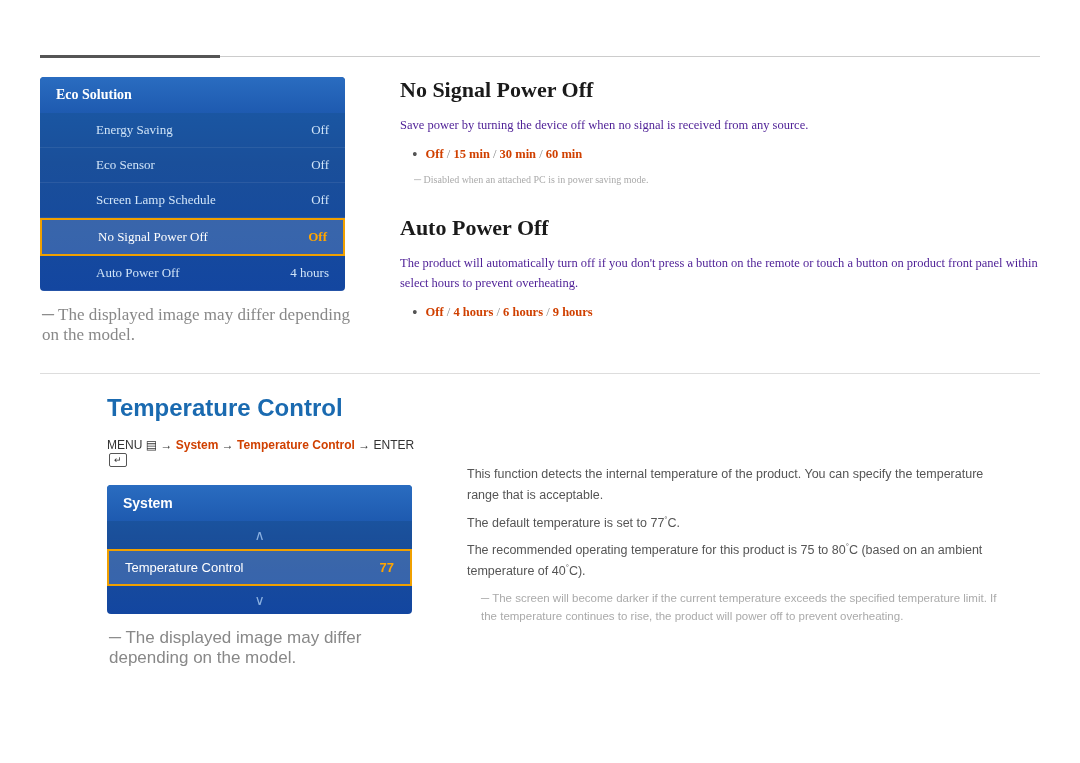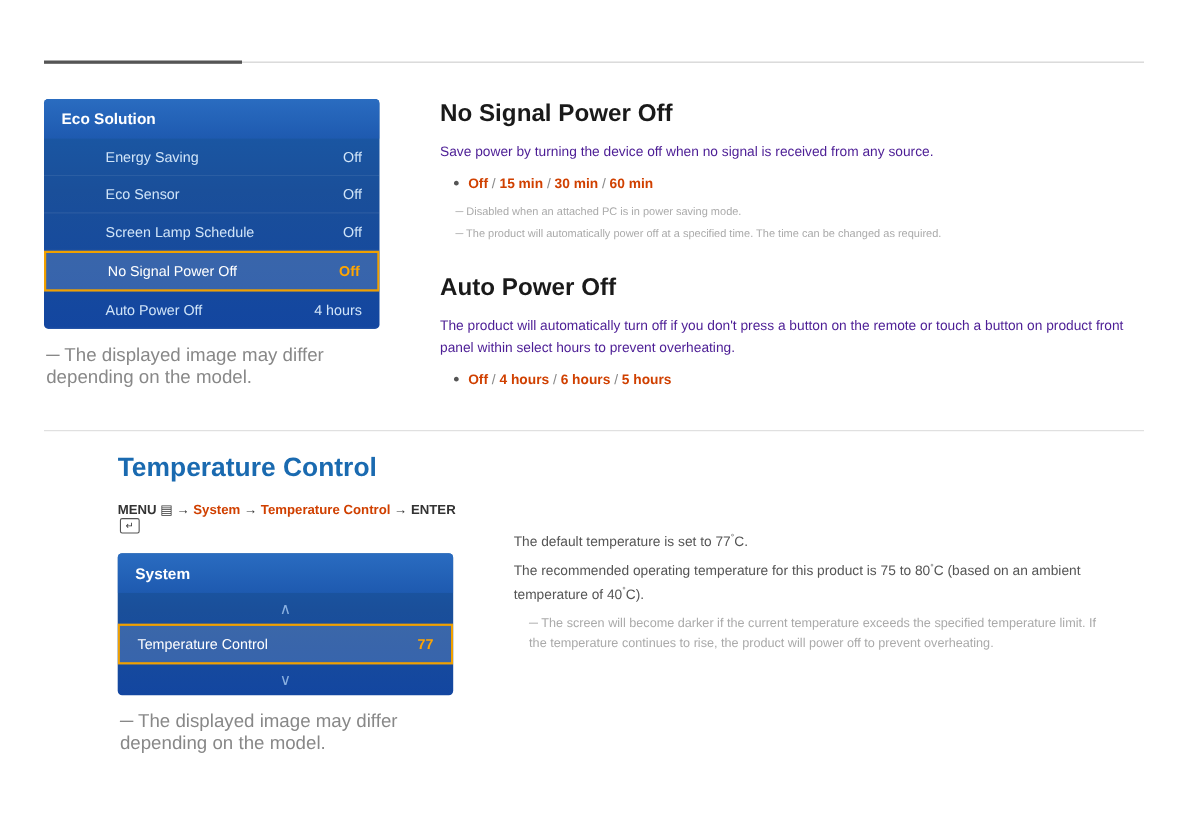--- a/index.html
+++ b/index.html
@@ -32,22 +32,23 @@
     }
     .top-divider-light {
       flex: 1;
       height: 1px;
       background: #ccc;
     }
 
     
     .main-content {
       display: flex;
-      padding: 32px 40px 0 40px;
+      padding: 19px 40px 0 40px;
       gap: 40px;
+      font-family: Liberation Serif, serif;
     }
 
     
     .left-panel {
       width: 320px;
       flex-shrink: 0;
     }
 
     
     .menu-box {
@@ -198,21 +199,21 @@
       margin-bottom: 16px;
     }
 
     .menu-path {
       font-size: 12px;
       color: #333;
       margin-bottom: 18px;
     }
 
     .menu-path .bold {
-      font-weight: bold;
+      font-weight: normal;
     }
 
     .menu-path .orange {
       color: #d04000;
       font-weight: bold;
     }
 
     
     .enter-icon {
       display: inline-block;
@@ -355,31 +356,30 @@
         <div class="section-desc">Save power by turning the device off when no signal is received from any source.</div>
 
         <div class="bullet-item">
           <span class="bullet-dot">•</span>
           <span class="bullet-text">
             <span class="highlight">Off</span><span class="separator"> / </span><span class="highlight">15 min</span><span class="separator"> / </span><span class="highlight">30 min</span><span class="separator"> / </span><span class="highlight">60 min</span>
           </span>
         </div>
 
         <div class="note-line">Disabled when an attached PC is in power saving mode.</div>
-        <div class="note-line">The product will automatically power off at a specified time. The time can be changed as required.</div>
       </div>
 
       <div class="section-gap">
         <div class="section-title">Auto Power Off</div>
         <div class="section-desc">The product will automatically turn off if you don't press a button on the remote or touch a button on product front panel within select hours to prevent overheating.</div>
 
         <div class="bullet-item">
           <span class="bullet-dot">•</span>
           <span class="bullet-text">
-            <span class="highlight">Off</span><span class="separator"> / </span><span class="highlight">4 hours</span><span class="separator"> / </span><span class="highlight">6 hours</span><span class="separator"> / </span><span class="highlight">5 hours</span>
+            <span class="highlight">Off</span><span class="separator"> / </span><span class="highlight">4 hours</span><span class="separator"> / </span><span class="highlight">6 hours</span><span class="separator"> / </span><span class="highlight">9 hours</span>
           </span>
         </div>
       </div>
 
     </div>
   </div>
 
   <div class="mid-divider"></div>
 
   <div class="temp-section">
@@ -411,20 +411,21 @@
           </div>
           <div class="arrow-row">
             <span>∨</span>
           </div>
         </div>
 
         <div class="footer-note" style="margin-top:14px;">The displayed image may differ depending on the model.</div>
       </div>
 
       <div class="bottom-right" style="padding-top: 70px;">
+        <div class="temp-desc">This function detects the internal temperature of the product. You can specify the temperature range that is acceptable.</div>
         <div class="temp-desc">
           The default temperature is set to 77<sup>°</sup>C.
         </div>
         <div class="temp-desc">
           The recommended operating temperature for this product is 75 to 80<sup>°</sup>C (based on an ambient temperature of 40<sup>°</sup>C).
         </div>
         <div class="temp-note">The screen will become darker if the current temperature exceeds the specified temperature limit. If the temperature continues to rise, the product will power off to prevent overheating.</div>
       </div>
 
     </div>

